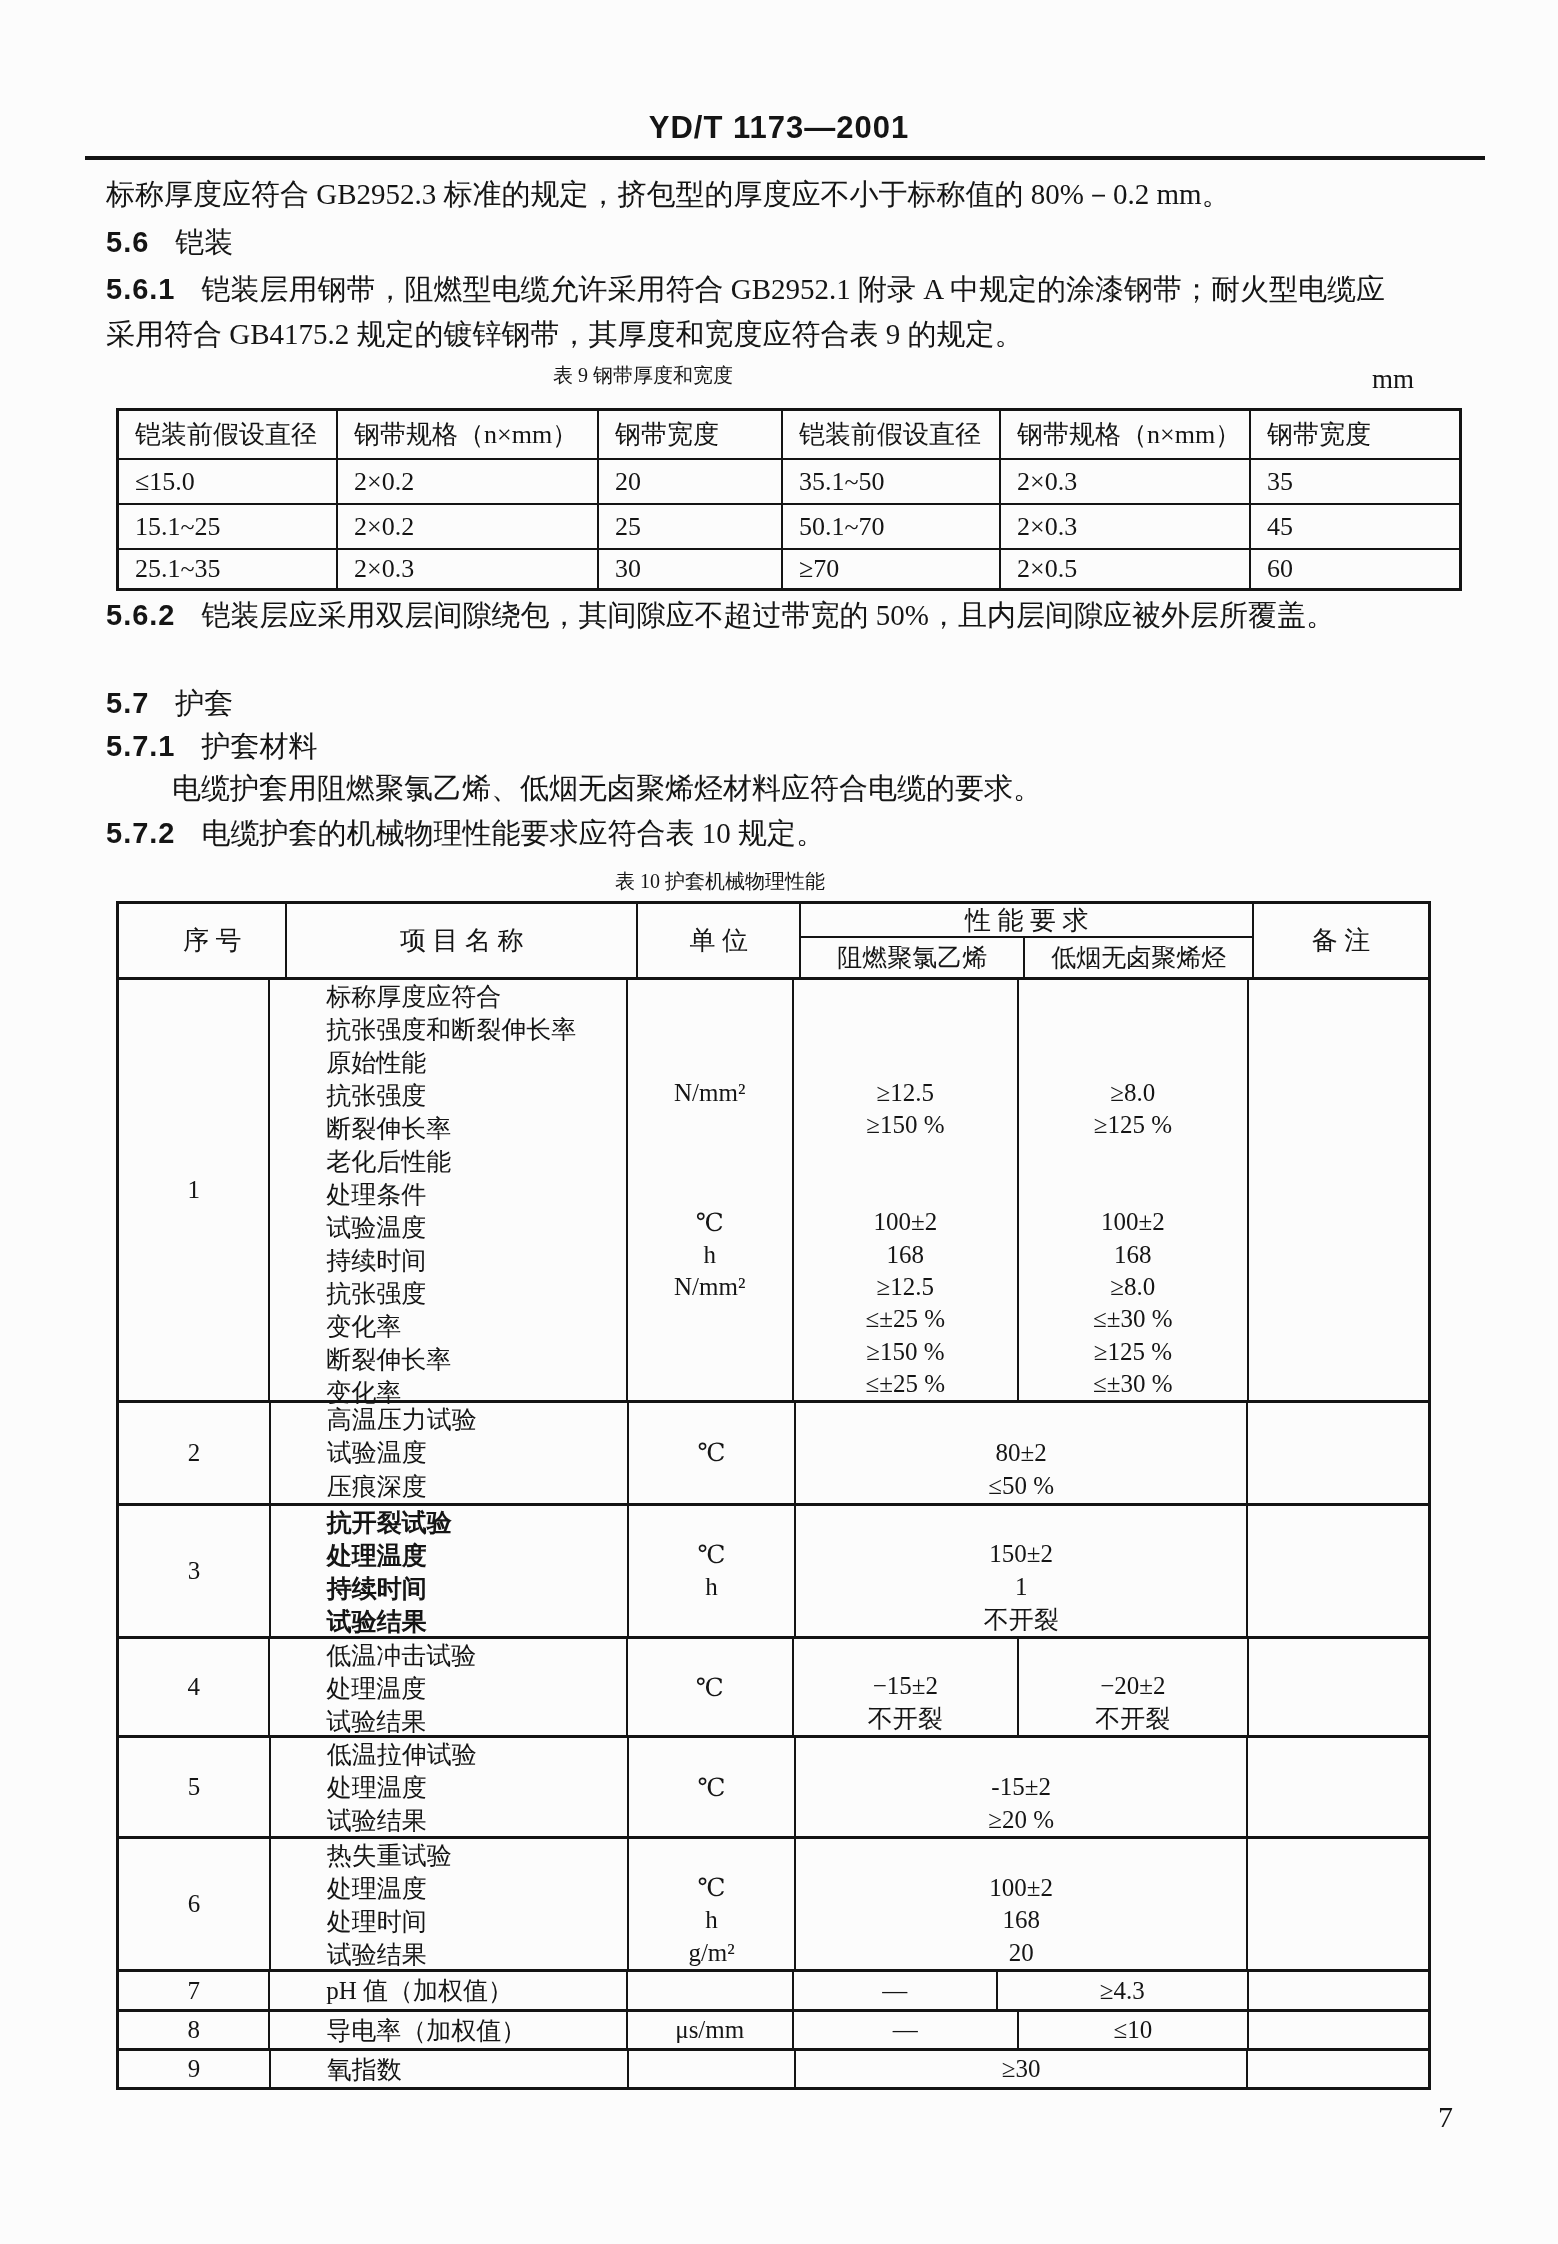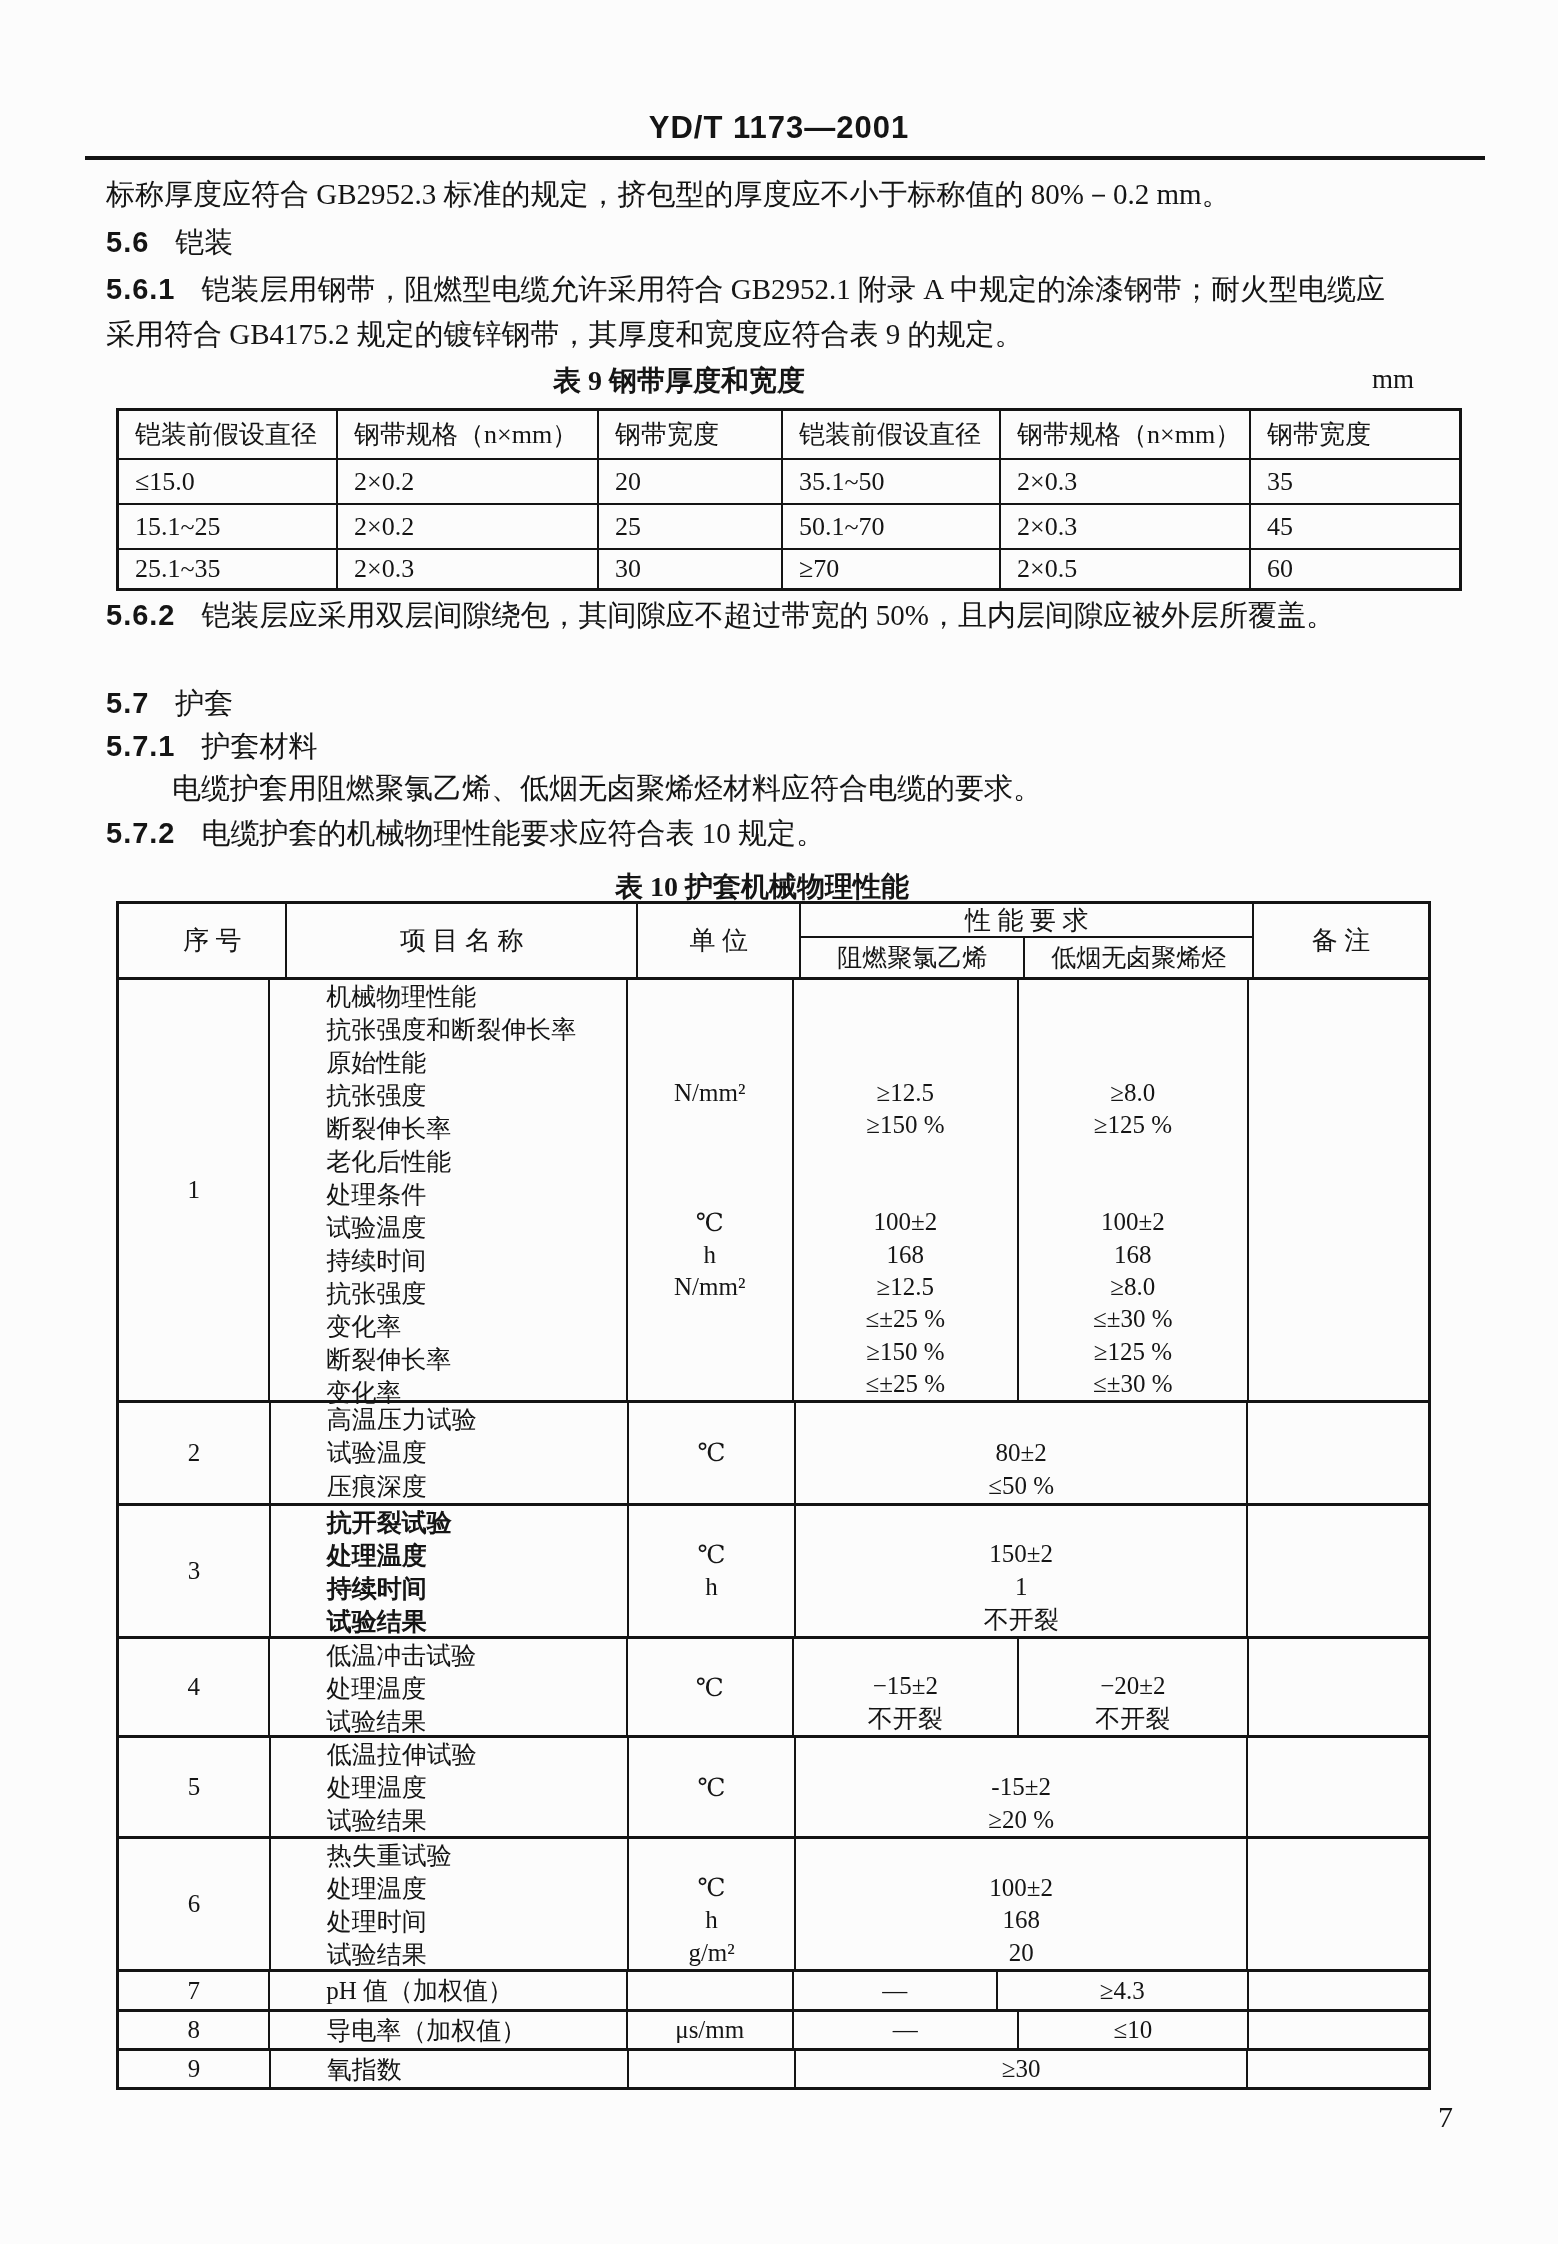--- a/index.html
+++ b/index.html
@@ -10,21 +10,21 @@
   }
   .doc-header{
     position:absolute;top:110px;left:0;width:100%;text-align:center;
     font-family:"Liberation Sans","DejaVu Sans",sans-serif;font-weight:bold;
     font-size:31px;letter-spacing:1px;
   }
   .rule{position:absolute;top:156px;left:85px;width:1400px;height:4px;background:#141414;}
   .para{position:absolute;left:106px;font-size:29px;white-space:nowrap;line-height:36px;}
   .para .num{font-family:"Liberation Sans","DejaVu Sans",sans-serif;font-weight:bold;margin-right:26px;letter-spacing:1px;}
   .indent{left:172px;}
-  .tbl-title{position:absolute;font-size:28px;font-weight:bold;white-space:nowrap;}
+  .tbl-title{position:absolute;font-size:20px;font-weight:normal;white-space:nowrap;}
   .unit-label{position:absolute;top:364px;left:1372px;font-size:27px;}
 
   
   .table9{
     position:absolute;top:408px;left:116px;width:1346px;height:183px;
     border:3px solid #141414;box-sizing:border-box;display:grid;
     grid-template-columns:217px 261px 184px 218px 250px 210px;
     grid-template-rows:47px 45px 45px 40px;
   }
   .t9-cell{font-size:26px;display:flex;align-items:center;padding-left:16px;box-sizing:border-box;white-space:nowrap;}
@@ -134,21 +134,21 @@
           <div style="width:223px">阻燃聚氯乙烯</div>
           <div class="bl" style="width:230px">低烟无卤聚烯烃</div>
         </div>
       </div>
       <div class="t10-hcell bl" style="width:180px">备  注</div>
     </div>
     <div id="t10rows">
         <div class="t10-row" style="height: 423px;">
           <div class="t10-no" style="width: 150px;">1</div>
           <div class="t10-col bl" style="width: 359px;">
-            <div class="t10-line l">机械物理性能</div>
+            <div class="t10-line l">标称厚度应符合</div>
             <div class="t10-line l">抗张强度和断裂伸长率</div>
             <div class="t10-line l">原始性能</div>
             <div class="t10-line l">抗张强度</div>
             <div class="t10-line l">断裂伸长率</div>
             <div class="t10-line l">老化后性能</div>
             <div class="t10-line l">处理条件</div>
             <div class="t10-line l">试验温度</div>
             <div class="t10-line l">持续时间</div>
             <div class="t10-line l">抗张强度</div>
             <div class="t10-line l">变化率</div>

